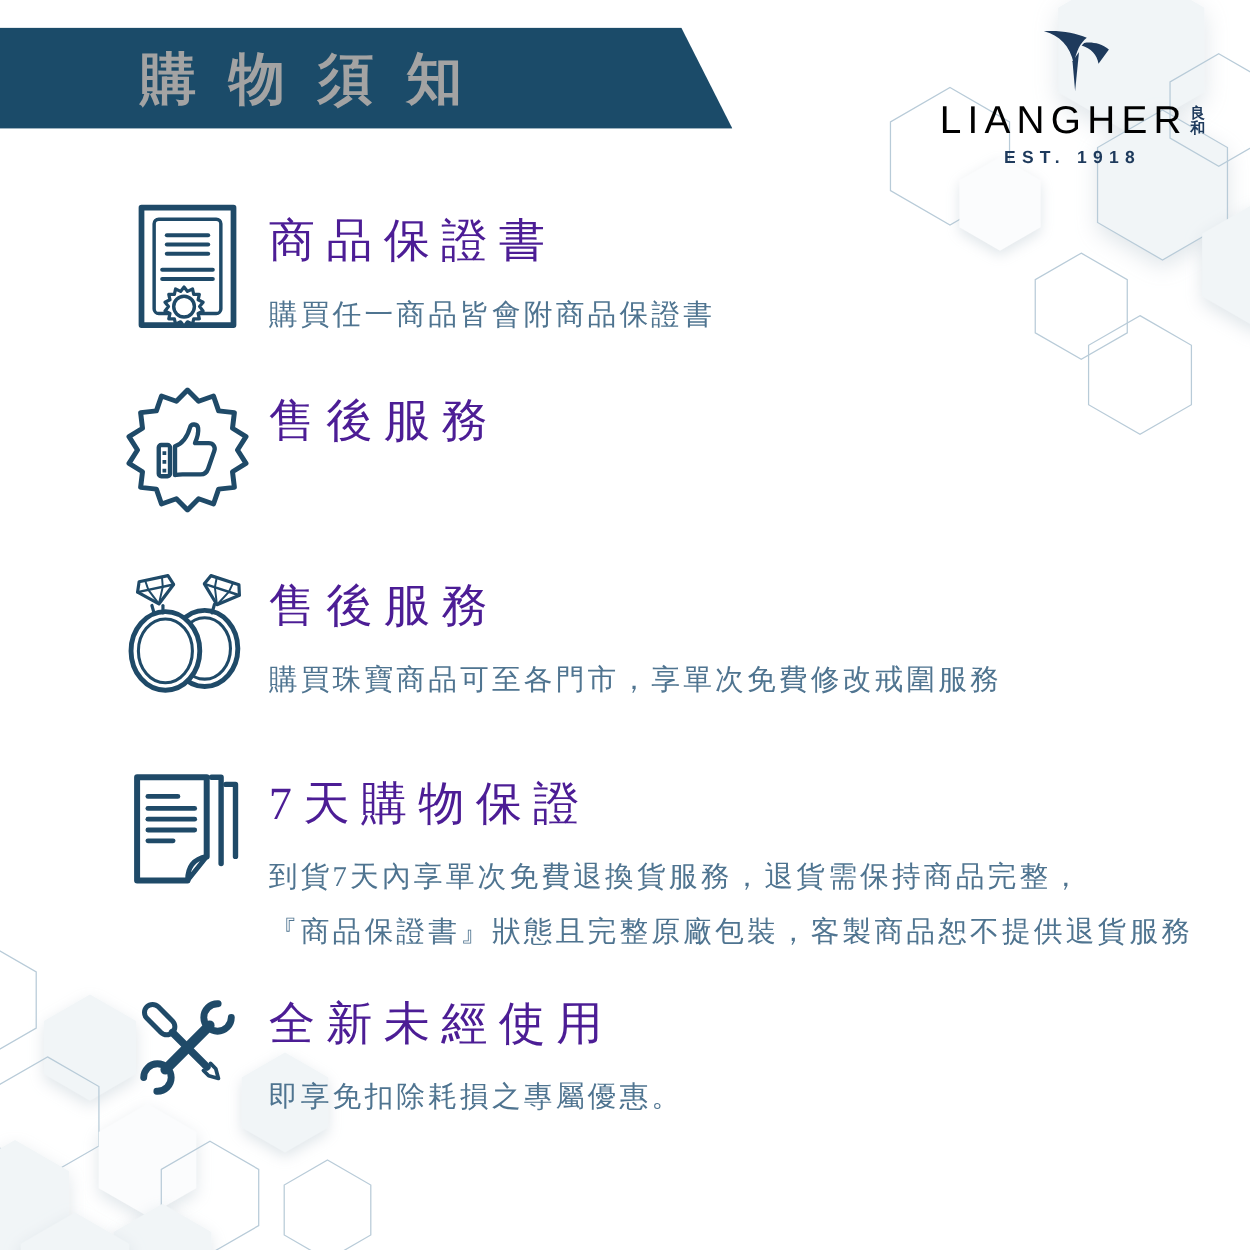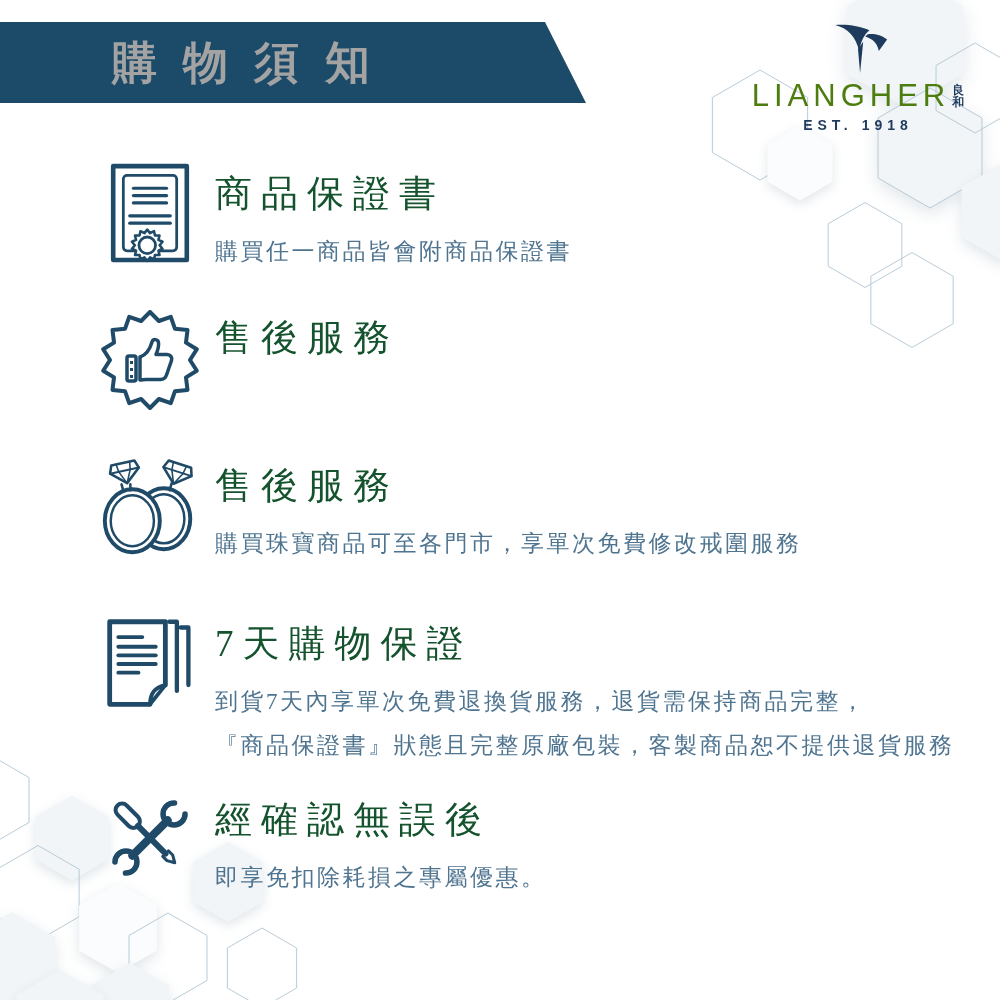--- a/index.html
+++ b/index.html
@@ -15,29 +15,29 @@
           background:#1b4b69;
           clip-path:polygon(0 0,93% 0,100% 100%,0 100%);}
   .banner-title{position:absolute;left:112px;top:0;height:81px;line-height:83px;
           color:#a3a3a3;font-size:45px;letter-spacing:26px;font-weight:600;white-space:nowrap;}
 
   
   .logo{position:absolute;left:740px;top:24px;width:236px;z-index:3;text-align:center;color:#1e3a5c;}
   .logo-bird{display:block;margin:0 auto 2px auto;}
   .logo-row{display:flex;align-items:center;justify-content:center;}
   .logo-name{font-family:"Liberation Sans","DejaVu Sans",sans-serif;font-size:31px;
-             letter-spacing:5px;font-weight:400;color:#4d7c0f;}
+             letter-spacing:5px;font-weight:400;color:#000000;}
   .logo-cjk{display:flex;flex-direction:column;margin-left:2px;font-size:12px;line-height:12px;
             font-weight:700;color:#1e3a5c;}
   .logo-est{font-family:"Liberation Sans","DejaVu Sans",sans-serif;font-size:14px;
             letter-spacing:5px;font-weight:700;margin-top:3px;color:#1e3a5c;}
 
   
   .sec{position:absolute;left:215px;z-index:2;}
-  .sec-title{font-size:37px;line-height:48px;letter-spacing:9px;color:#14532d;white-space:nowrap;}
+  .sec-title{font-size:37px;line-height:48px;letter-spacing:9px;color:#4c1d95;white-space:nowrap;}
   .sec-desc{margin-top:12px;font-size:23px;line-height:44px;letter-spacing:2.5px;
             color:#4f7490;white-space:nowrap;}
   .sec-icon{position:absolute;left:95px;width:110px;z-index:2;display:flex;justify-content:center;}
   .icon-svg{stroke:#1f4a68;fill:none;stroke-linecap:round;stroke-linejoin:round;}
 </style>
 </head>
 <body>
 
 <div class="stage">
 
@@ -202,19 +202,19 @@
       </g>
 
       <g transform="rotate(-45 50 50)">
         <rect x="43.5" y="4" width="13" height="29" rx="6.5" stroke-width="4" fill="#ffffff"></rect>
         <line x1="50" y1="33" x2="50" y2="72" stroke-width="6"></line>
         <path d="M46,72 L46,78 L50,85 L54,78 L54,72" stroke-width="3"></path>
       </g>
     </svg>
   </div>
   <div class="sec" style="top:796px">
-    <div class="sec-title">經確認無誤後</div>
+    <div class="sec-title">全新未經使用</div>
     <div class="sec-desc">
       <div>即享免扣除耗損之專屬優惠。</div>
     </div>
   </div>
 
 </div>
 
 </body></html>

